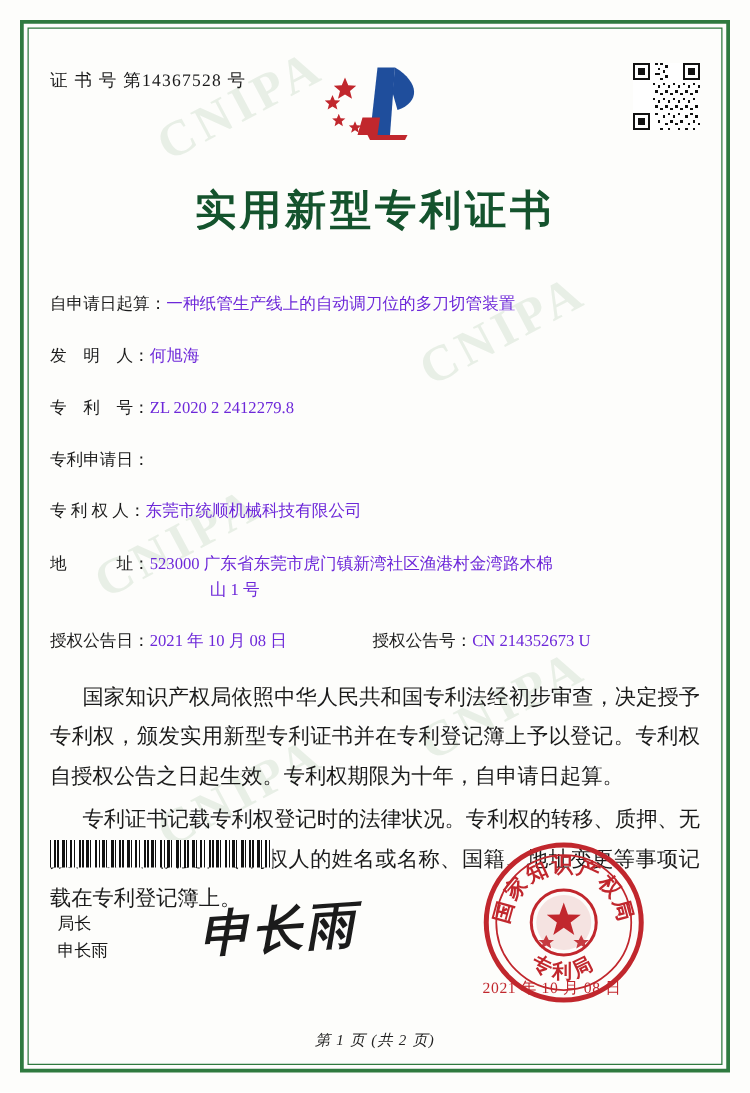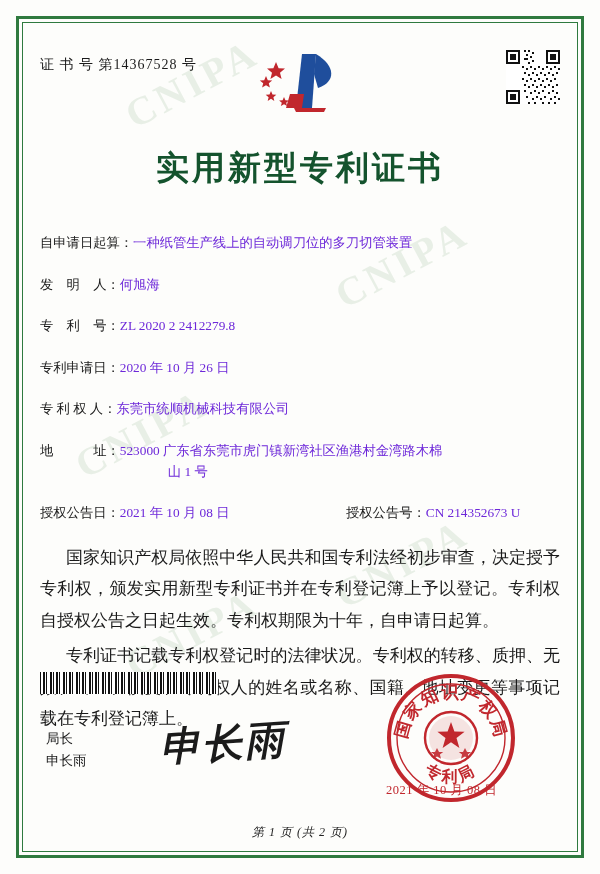--- a/index.html
+++ b/index.html
@@ -121,21 +121,20 @@
     flex: 1 1 auto;
     color: #6d28d9;
   }
   .f-value .second-line {
     display: block;
     margin-left: 48px;
   }
   .field.pair {
     display: flex;
     margin-bottom: 18px;
-    gap: 48px;
   }
   .pair-left { flex: 0 0 258px; display: flex; }
   .pair-right { flex: 1 1 auto; display: flex; }
 
   .paragraphs {
     margin-top: 12px;
     font-size: 17px;
     line-height: 1.85;
     text-align: justify;
   }
@@ -351,21 +350,20 @@
         <span class="f-value">何旭海</span>
       </div>
 
       <div class="field">
         <span class="f-label">专　利　号：</span>
         <span class="f-value">ZL 2020 2 2412279.8</span>
       </div>
 
       <div class="field">
         <span class="f-label">专利申请日：</span>
-        <span class="f-value">2020 年 10 月 26 日</span>
       </div>
 
       <div class="field">
         <span class="f-label">专 利 权 人：</span>
         <span class="f-value">东莞市统顺机械科技有限公司</span>
       </div>
 
       <div class="field">
         <span class="f-label">地　　　址：</span>
         <span class="f-value">

